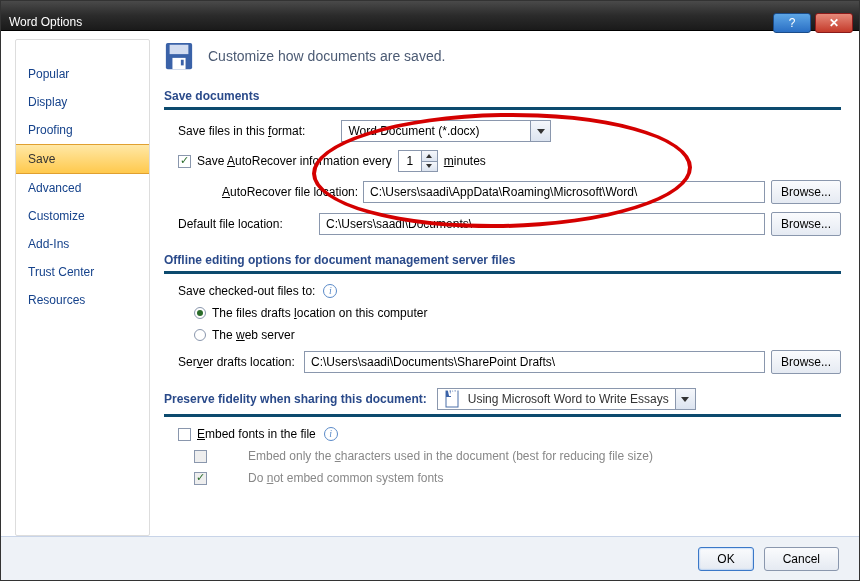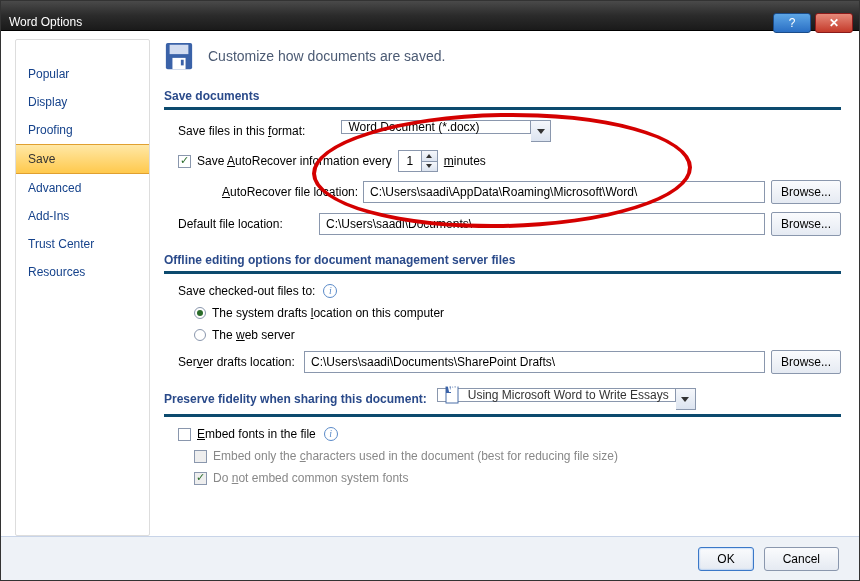--- a/index.html
+++ b/index.html
@@ -23,42 +23,42 @@
   .main { flex:1; padding: 10px 18px 0 14px; overflow:hidden; position:relative; }
   .header-row { display:flex; align-items:center; gap:14px; margin-bottom:14px; }
   .save-icon { width:30px; height:30px; }
   .header-text { color:#4b5a73; font-size:14px; }
   .section-title { color:#2a4a8a; font-weight:bold; padding:4px 0; border-bottom:3px solid #0c4a6e; margin-bottom:10px; }
   .row { display:flex; align-items:center; margin-bottom:8px; gap:6px; }
   .label { white-space:nowrap; }
   .indent1 { padding-left:14px; }
   .indent2 { padding-left:30px; }
   .combo-wrap { display:flex; }
-  .combo-field { height:14px; border:1px solid #8a97ad; background:#fff; padding:1px 6px; min-width:180px; display:flex; align-items:center;}
+  .combo-field { height:22px; border:1px solid #8a97ad; background:#fff; padding:1px 6px; min-width:180px; display:flex; align-items:center;}
   .combo-btn { width:20px; height:22px; border:1px solid #8a97ad; border-left:none; background:linear-gradient(to bottom,#f5f7fb,#dce4f0); display:flex; align-items:center; justify-content:center;}
   .combo-btn::after { content:""; border-left:4px solid transparent; border-right:4px solid transparent; border-top:5px solid #333; }
   .spinner { width:40px; height:22px; border:1px solid #8a97ad; display:flex; }
   .spinner input { width:22px; border:none; text-align:center; padding:0; background:#fff; }
   .spinner .spins { width:16px; display:flex; flex-direction:column; border-left:1px solid #8a97ad;}
   .spinner .spins div { flex:1; background:linear-gradient(#f5f7fb,#dce4f0); display:flex; align-items:center; justify-content:center;}
   .spinner .spins div:first-child { border-bottom:1px solid #8a97ad;}
   .spinner .spins div::after { content:""; border-left:3px solid transparent; border-right:3px solid transparent;}
   .spinner .spins div:first-child::after { border-bottom:4px solid #333;}
   .spinner .spins div:last-child::after { border-top:4px solid #333;}
   input.text { height:22px; border:1px solid #8a97ad; padding:2px 6px; background:#fff; }
   .browse-btn { width:70px; height:24px; border:1px solid #8a97ad; background:linear-gradient(#fafbfd,#e5eaf2); border-radius:2px; }
   .win-button { height:24px; padding:0 18px; border:1px solid #8a97ad; background:linear-gradient(#fafbfd,#e5eaf2); border-radius:3px;}
   .win-button.primary { border:1px solid #3a78c8; box-shadow: 0 0 2px #6fa8ef inset;}
   .footer { position:absolute; bottom:0; left:0; right:0; height:44px; display:flex; justify-content:flex-end; align-items:center; gap:10px; padding-right:20px; background:#eef2f7; border-top:1px solid #c8d4e8;}
   .checkbox { width:13px; height:13px; border:1px solid #8a97ad; background:#fff; display:inline-flex; align-items:center; justify-content:center; }
   .checkbox.checked::after { content:"✓"; font-size:11px; color:#2a6c2a; line-height:1; position:relative; top:-1px;}
   .checkbox.disabled { background:#eee; }
   .radio { width:12px; height:12px; border:1px solid #8a97ad; border-radius:50%; background:#fff; display:inline-flex; align-items:center; justify-content:center;}
   .radio.checked::after { content:""; width:6px; height:6px; background:#2a6c2a; border-radius:50%;}
-  .disabled-text { color:#888; }
+  .disabled-text { color:#888;margin-left:35px; }
   .info-icon { display:inline-block; width:14px; height:14px; border:1px solid #5a8ac8; border-radius:50%; color:#5a8ac8; font-size:10px; line-height:12px; text-align:center; font-style:italic; font-family:serif; margin-left:2px;}
   .doc-icon { width:18px; height:18px; display:inline-block; }
   .under { text-decoration: underline; }
   .ellipse-highlight {
     position:absolute; border:4px solid #d40000; border-radius:50%;
     width:380px; height:115px; left:162px; top:82px; pointer-events:none;
     transform: rotate(-1deg);
   }
 </style>
 </head>
@@ -75,20 +75,21 @@
   </div>
 
   <div class="body">
 
     <div class="sidebar">
       <div class="sidebar-item">Popular</div>
       <div class="sidebar-item">Display</div>
       <div class="sidebar-item">Proofing</div>
       <div class="sidebar-item selected">Save</div>
       <div class="sidebar-item">Advanced</div>
+      <div class="sidebar-item">Customize</div>
       <div class="sidebar-item">Add-Ins</div>
       <div class="sidebar-item">Trust Center</div>
       <div class="sidebar-item">Resources</div>
     </div>
 
     <div class="main">
 
       <div class="header-row">
         <svg class="save-icon" viewBox="0 0 32 32">
           <rect x="2" y="2" width="28" height="28" rx="2" fill="#3a62a8"></rect>
@@ -150,21 +151,21 @@
       <div class="row indent1">
         <span class="label">
           <span>Save checked-out files to:</span>
         </span>
         <span class="info-icon">i</span>
       </div>
 
       <div class="row indent2">
         <span class="radio checked"></span>
         <span class="label">
-          <span>The system drafts </span><span class="under">l</span><span>ocation on this computer</span>
+          <span>The files drafts </span><span class="under">l</span><span>ocation on this computer</span>
         </span>
       </div>
       <div class="row indent2">
         <span class="radio"></span>
         <span class="label">
           <span>The </span><span class="under">w</span><span>eb server</span>
         </span>
       </div>
 
       <div class="row indent1">

